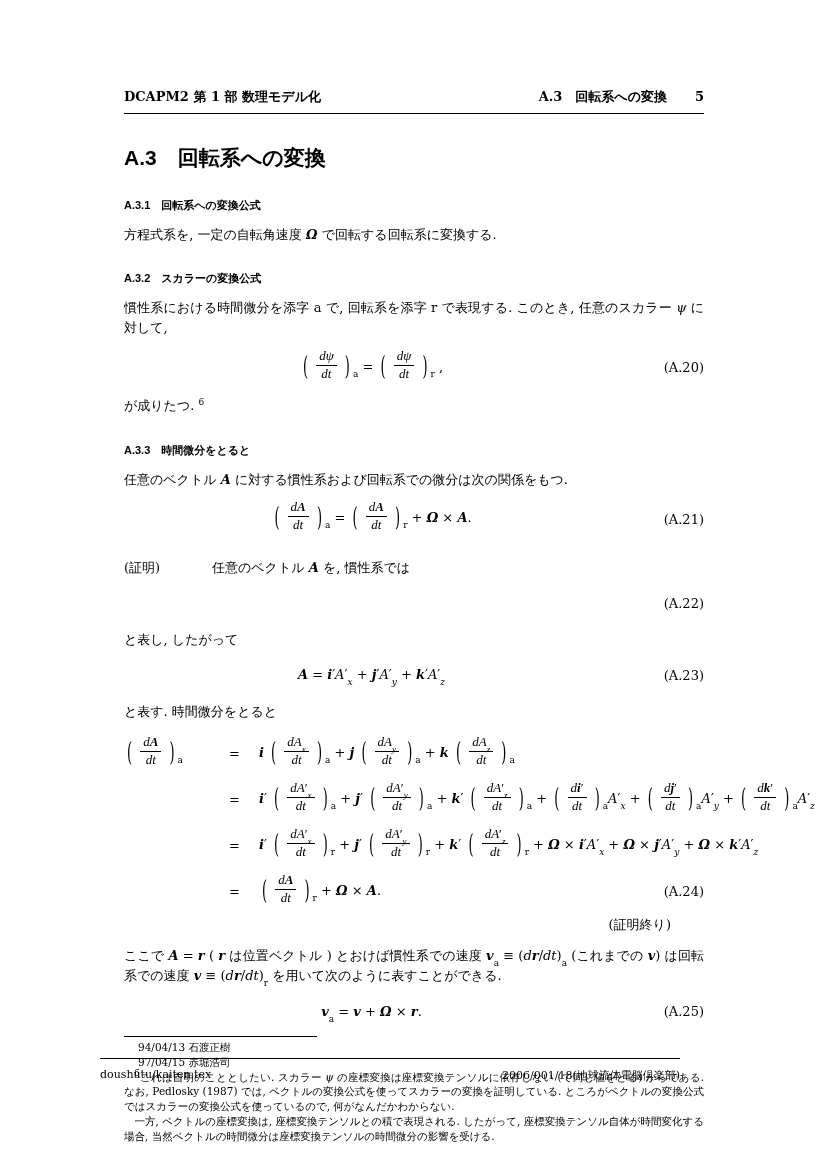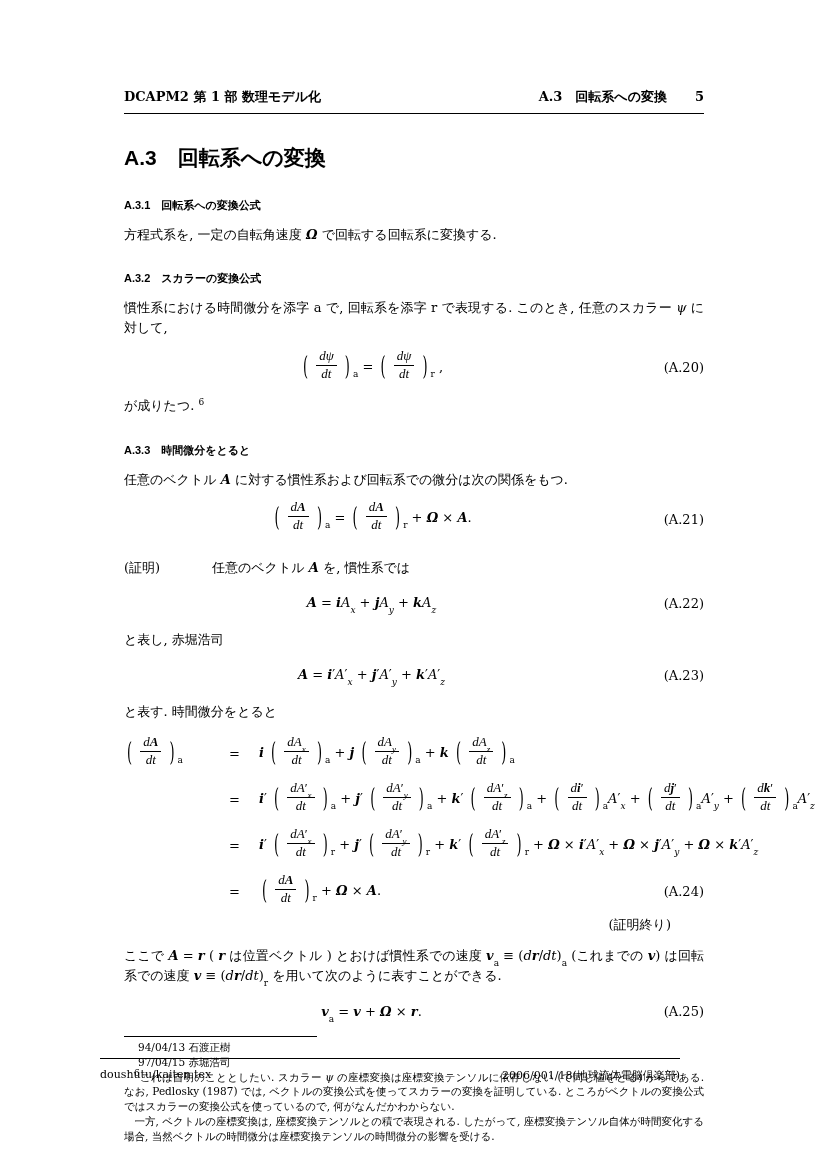--- a/index.html
+++ b/index.html
@@ -100,25 +100,24 @@
       <div class="eqin"><span class="bp">(</span> <span class="fr"><span class="nu"><i>d</i><b class="bi">A</b></span><span class="de"><i>dt</i></span></span> <span class="bp">)</span><sub>a</sub> = <span class="bp">(</span> <span class="fr"><span class="nu"><i>d</i><b class="bi">A</b></span><span class="de"><i>dt</i></span></span> <span class="bp">)</span><sub>r</sub> + <b class="bi">Ω</b> × <b class="bi">A</b>.</div>
       <span class="eqnum">(A.21)</span>
     </div>
 
     <div class="proofline">
       <span class="prooflabel">(証明)</span>
       <span>任意のベクトル <b class="bi">A</b> を, 慣性系では</span>
     </div>
 
     <div class="eq short">
-      <div class="eqin"><b class="bi">A</b> =  <b class="bi">i</b><i>A</i><sub><i>x</i></sub> + <b class="bi">j</b><i>A</i><sub><i>y</i></sub> + <b class="bi">k</b><i>A</i><sub><i>z</i></sub></div>
       <span class="eqnum">(A.22)</span>
     </div>
 
-    <p class="body">と表し, 赤堀浩司</p>
+    <p class="body">と表し, したがって</p>
 
     <div class="eq short">
       <div class="eqin"><b class="bi">A</b> =  <b class="bi">i</b>′<i>A</i>′<sub><i>x</i></sub> + <b class="bi">j</b>′<i>A</i>′<sub><i>y</i></sub> + <b class="bi">k</b>′<i>A</i>′<sub><i>z</i></sub></div>
       <span class="eqnum">(A.23)</span>
     </div>
 
     <p class="body">と表す. 時間微分をとると</p>
 
     <div class="eqarr">
       <div class="arow">

